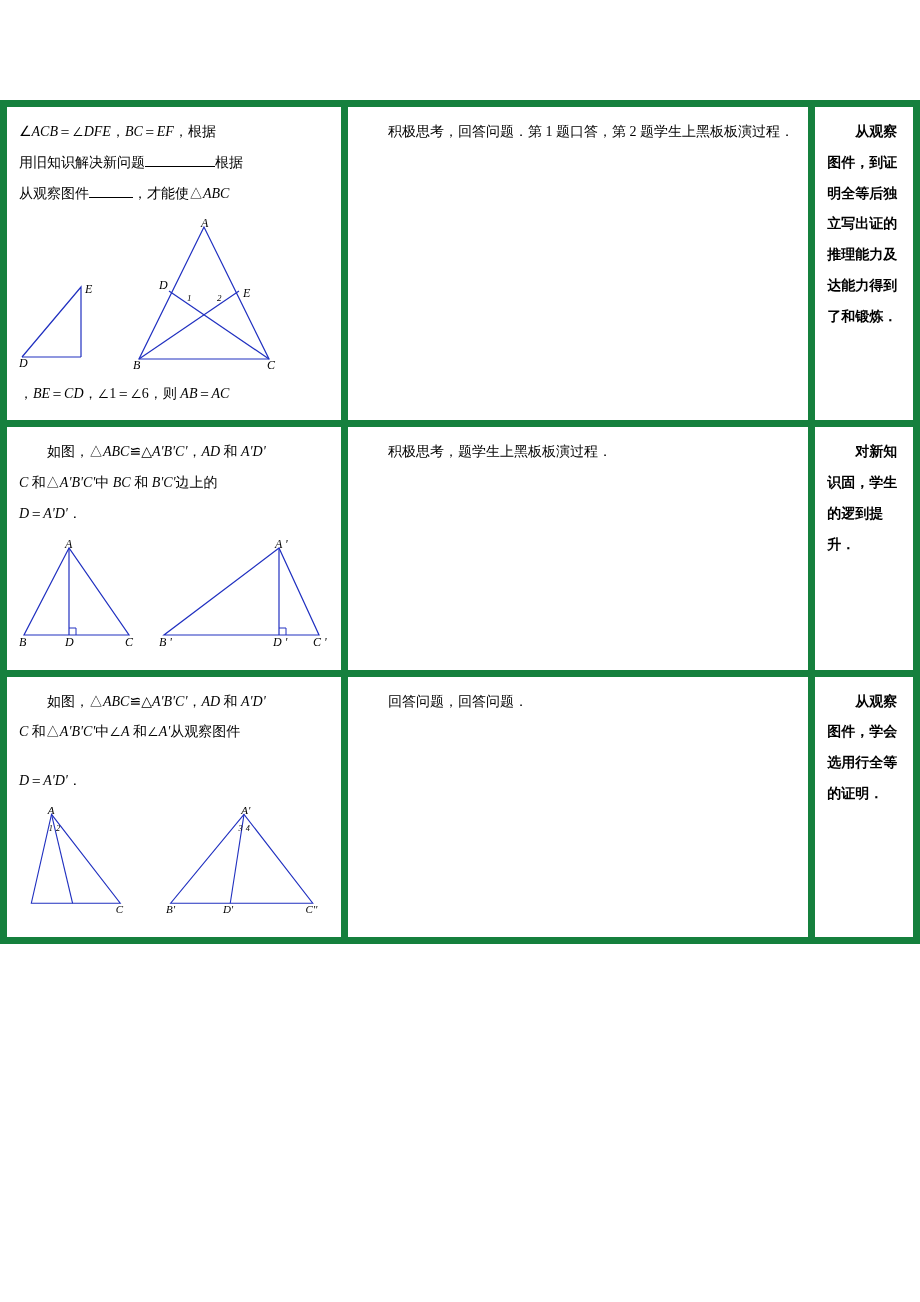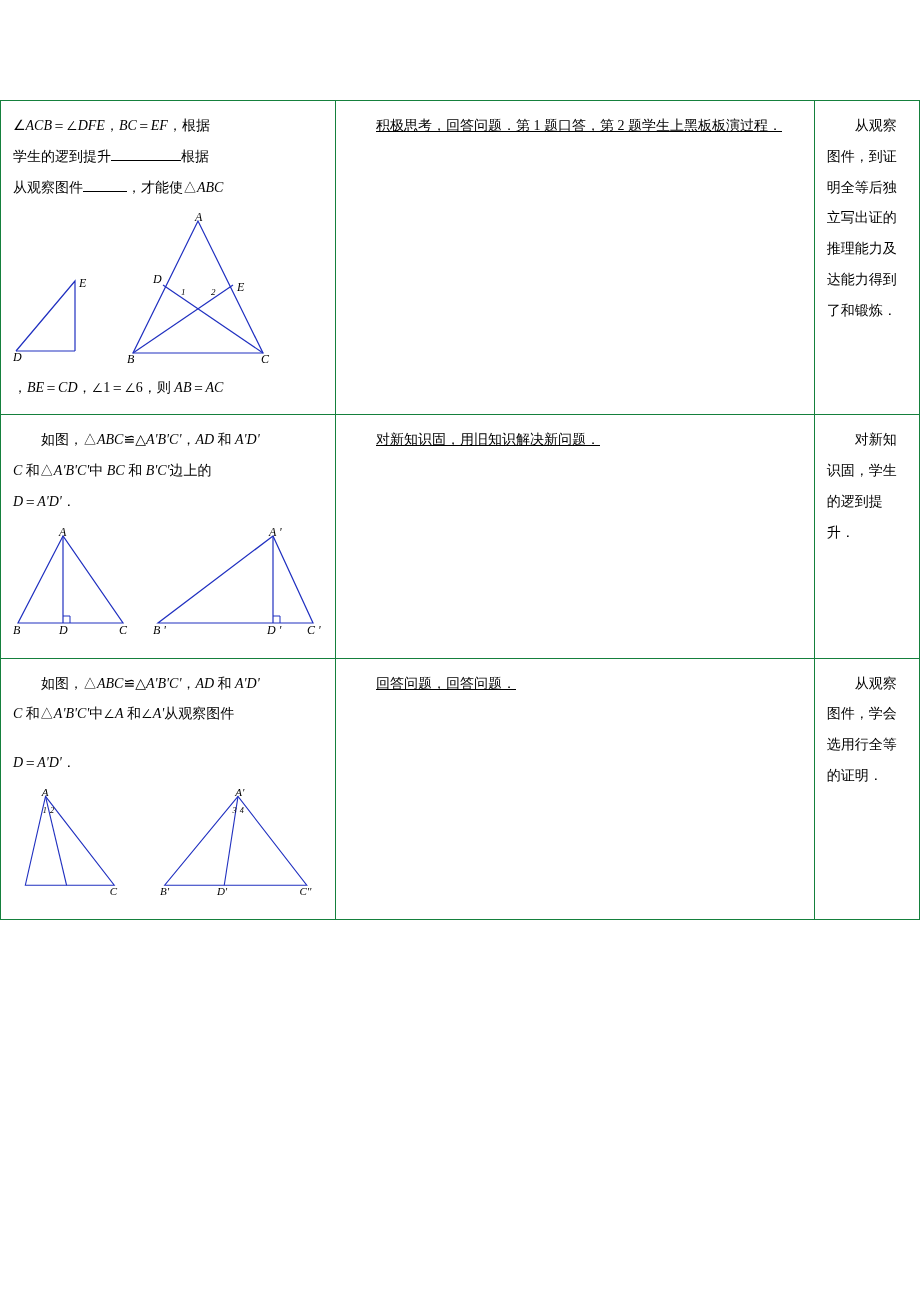--- a/index.html
+++ b/index.html
@@ -12,27 +12,27 @@
       width: 920px;
       height: 1302px;
       overflow: hidden;
     }
     table {
       border-collapse: collapse;
       width: 100%;
       margin-top: 100px;
     }
     td {
-      border: 1px solid #15803d;
+      border: 7px solid #15803d;
       vertical-align: top;
       padding: 10px 12px;
     }
     .col1 { width: 302px; }
-    .col2 { width: 508px; text-decoration: underline; }
-    .col3 { width: 108px; }
+    .col2 { width: 508px; }
+    .col3 { width: 108px; font-weight: bold; }
     .indent { text-indent: 2em; }
     .figrow { display: flex; align-items: flex-end; gap: 20px; margin: 10px 0; }
     .nowrap { white-space: nowrap; }
     em { font-style: italic; font-family: "Times New Roman", serif; }
     .blank-long { display: inline-block; border-bottom: 1px solid #000; width: 70px; vertical-align: baseline; }
     .blank-short { display: inline-block; border-bottom: 1px solid #000; width: 44px; vertical-align: baseline; }
 
     
     .r1-fig1 { width: 80px; height: 90px; }
     .r1-fig2 { width: 170px; height: 150px; }
@@ -49,21 +49,21 @@
 
 <table>
 
   <tbody>
       <tr>
     <td class="col1">
       <div>
         <span>∠</span><em>ACB</em><span>＝∠</span><em>DFE</em><span>，</span><em>BC</em><span>＝</span><em>EF</em><span>，根据</span>
       </div>
       <div>
-        <span>学生的逻到提升</span><span class="blank-long"></span><span>根据</span>
+        <span>用旧知识解决新问题</span><span class="blank-long"></span><span>根据</span>
       </div>
       <div>
         <span>从观察图件</span><span class="blank-short"></span><span>，才能使△</span><em>ABC</em>
       </div>
       <div class="figrow">
         <svg class="r1-fig1" viewBox="0 0 80 90">
           <polyline points="3,78 62,8 62,78"></polyline>
           <line x1="3" y1="78" x2="62" y2="78"></line>
           <text x="66" y="14">E</text>
           <text x="0" y="88">D</text>
@@ -119,21 +119,21 @@
           <line x1="120" y1="8" x2="120" y2="95"></line>
           <polyline class="rt" points="120,88 127,88 127,95"></polyline>
           <text x="116" y="8">A '</text>
           <text x="0" y="106">B '</text>
           <text x="114" y="106">D '</text>
           <text x="154" y="106">C '</text>
         </svg>
       </div>
     </td>
     <td class="col2">
-      <div class="indent">对新知识固，用旧知识解决新问题．</div>
+      <div class="indent">积极思考，题学生上黑板板演过程．</div>
     </td>
     <td class="col3">
       <div class="indent">对新知识固，学生的逻到提升．</div>
     </td>
   </tr>
 
   <tr>
     <td class="col1">
       <div class="indent nowrap">
         <span>如图，△</span><em>ABC</em><span>≌△</span><em>A'B'C'</em><span>，</span><em>AD</em><span> 和 </span><em>A'D'</em>

